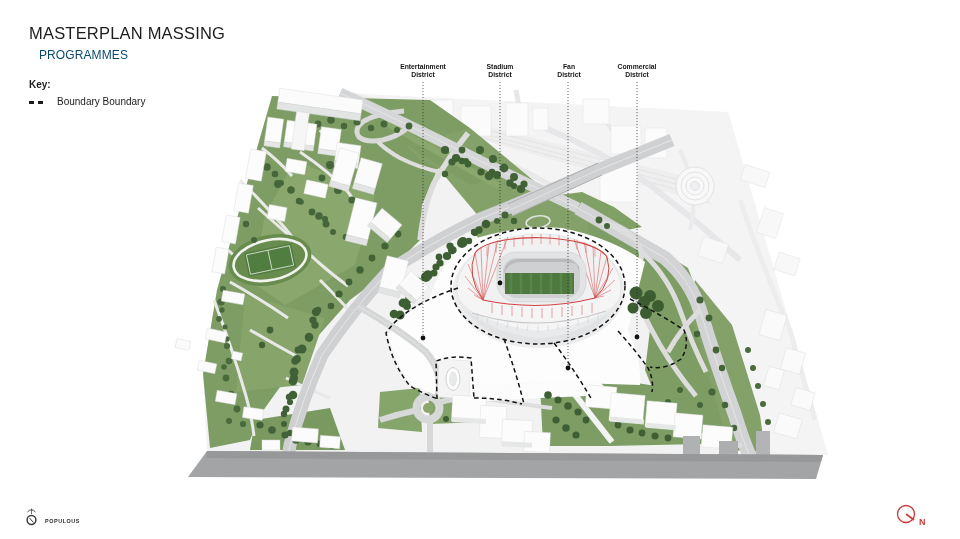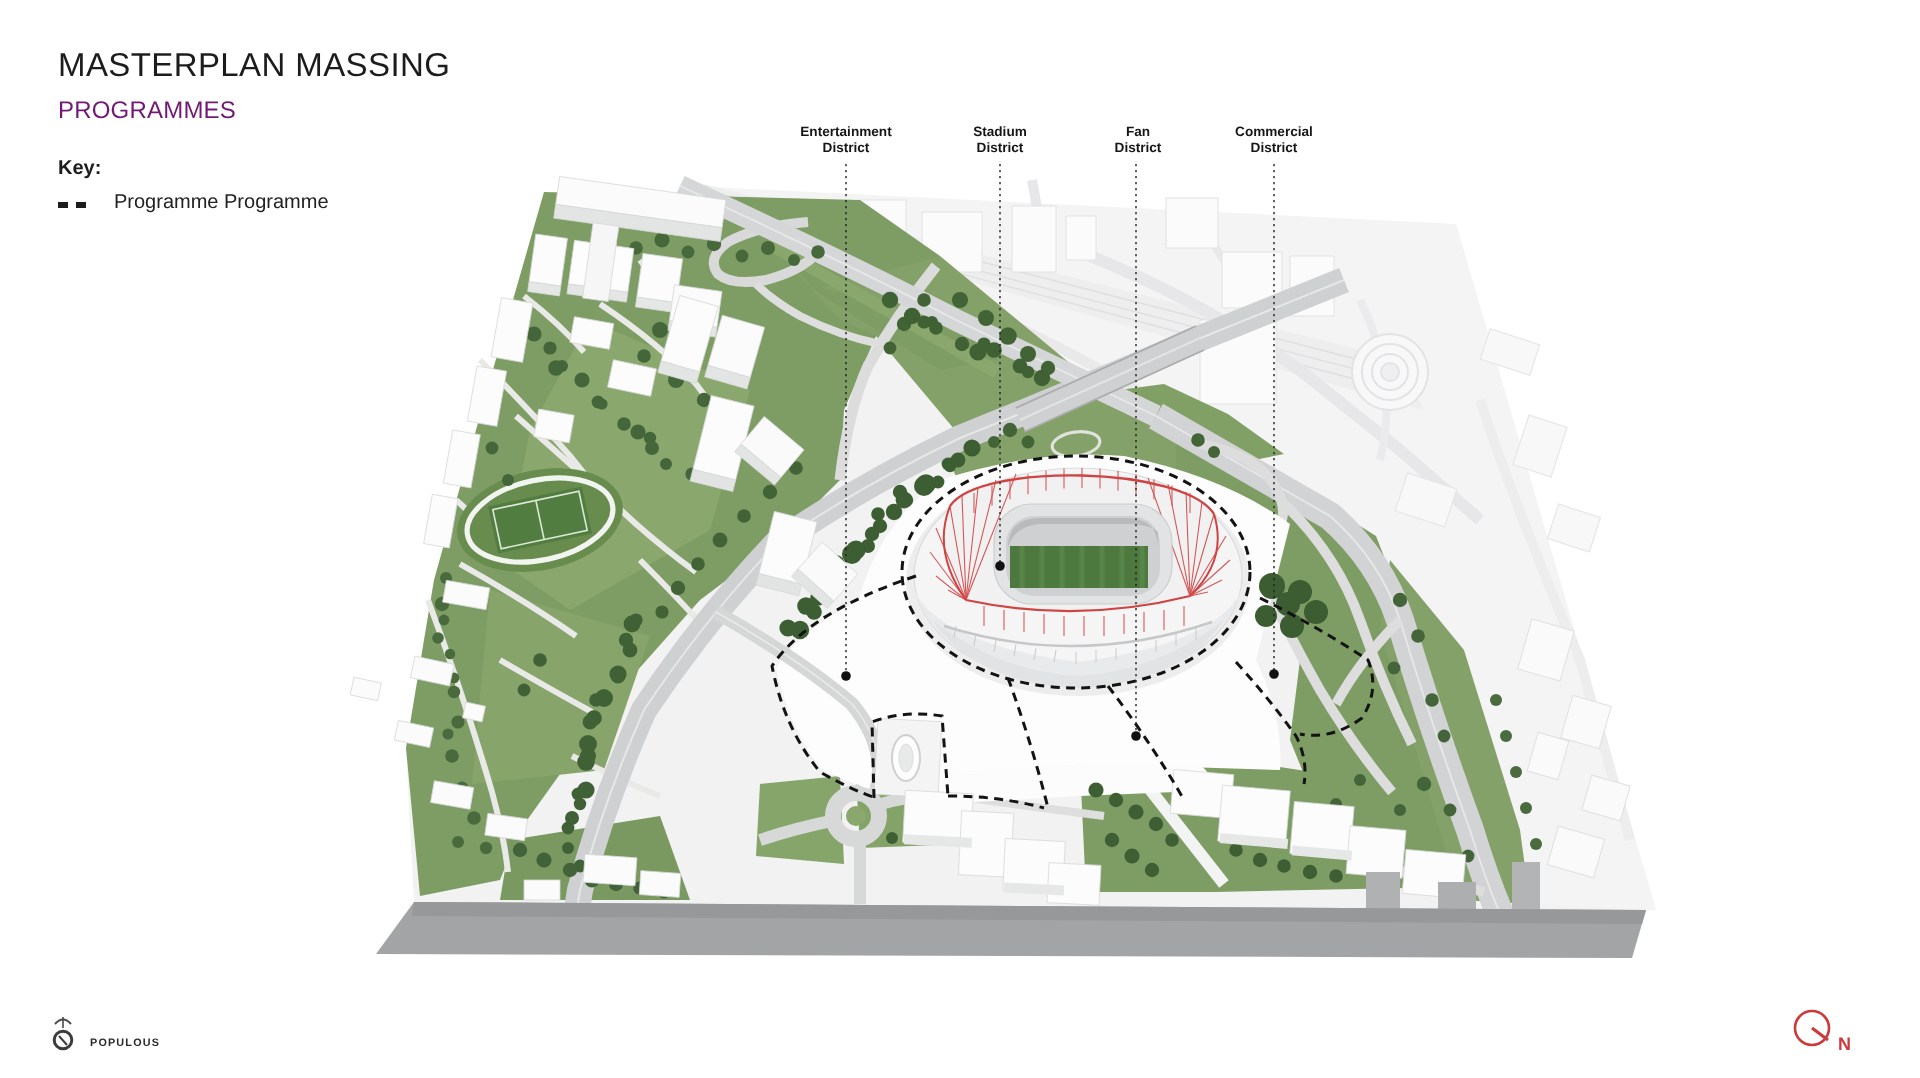--- a/index.html
+++ b/index.html
@@ -5,28 +5,28 @@
   html,body{margin:0;padding:0;background:#fff;}
   body{width:960px;height:539px;position:relative;overflow:hidden;
        font-family:"Liberation Sans",sans-serif;}
   .abs{position:absolute;}
 </style>
 </head>
 <body>
 
 <div class="abs" style="left:29px;top:24px;font-size:16.5px;font-weight:normal;letter-spacing:0.2px;color:#1c1c1c;">MASTERPLAN MASSING</div>
 
-<div class="abs" style="left:29px;top:48px;font-size:12px;letter-spacing:0.1px;color:#701a75;">PROGRAMMES</div>
+<div class="abs" style="left:39px;top:48px;font-size:12px;letter-spacing:0.1px;color:#0c4a6e;">PROGRAMMES</div>
 
 <div class="abs" style="left:29px;top:79px;font-size:10px;font-weight:bold;color:#1c1c1c;">Key:</div>
 
 <div class="abs" style="left:29px;top:101px;width:5px;height:3px;background:#1c1c1c;"></div>
 <div class="abs" style="left:38px;top:101px;width:5px;height:3px;background:#1c1c1c;"></div>
 
-<div class="abs" style="left:57px;top:96px;font-size:10px;color:#222;">Programme Programme</div>
+<div class="abs" style="left:57px;top:96px;font-size:10px;color:#222;">Boundary Boundary</div>
 
 <div class="abs" style="left:383px;top:63px;width:80px;text-align:center;font-size:6.8px;font-weight:bold;line-height:8px;color:#161616;">Entertainment<br>District</div>
 <div class="abs" style="left:460px;top:63px;width:80px;text-align:center;font-size:6.8px;font-weight:bold;line-height:8px;color:#161616;">Stadium<br>District</div>
 <div class="abs" style="left:529px;top:63px;width:80px;text-align:center;font-size:6.8px;font-weight:bold;line-height:8px;color:#161616;">Fan<br>District</div>
 <div class="abs" style="left:597px;top:63px;width:80px;text-align:center;font-size:6.8px;font-weight:bold;line-height:8px;color:#161616;">Commercial<br>District</div>
 
 <svg class="abs" style="left:0;top:0;" width="960" height="539" viewBox="0 0 960 539">
 
 <polygon points="272,96 340,100 420,104 470,108 560,112 728,112 828,455 207,451 203,374 217,290 245,190" fill="#f1f2f1"></polygon>
 

